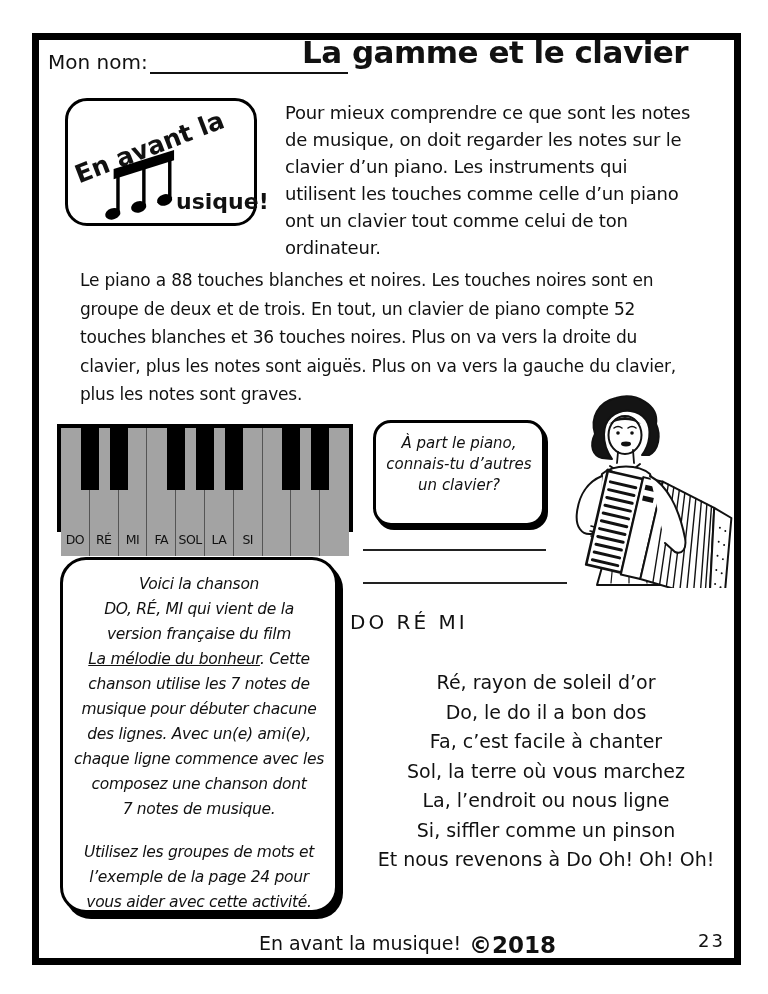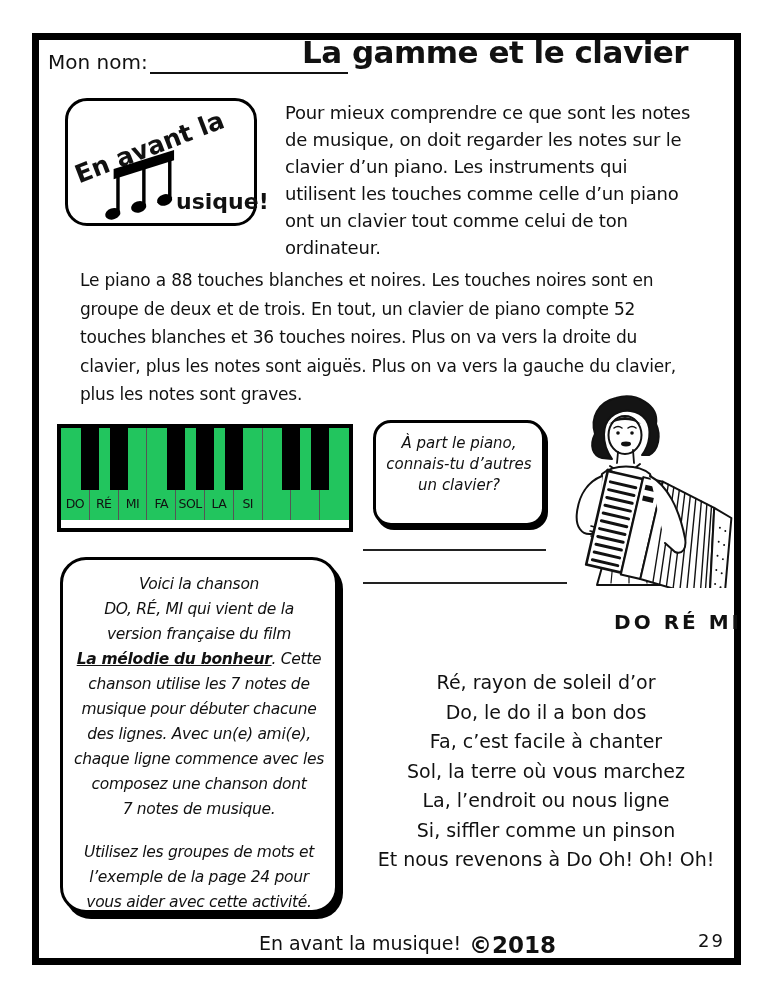--- a/index.html
+++ b/index.html
@@ -22,47 +22,47 @@
   .logo-suffix{position:absolute;left:108px;top:50px;font-size:22px;font-weight:bold;margin-top:38px;}
   
   .tline{white-space:nowrap;}
   .intro{position:absolute;left:285px;top:99px;width:460px;font-size:18px;
         line-height:27px;letter-spacing:-0.2px;}
   .para2{position:absolute;left:80px;top:266px;width:665px;font-size:17px;
         line-height:28.5px;letter-spacing:-0.2px;}
   
   .piano{position:absolute;left:57px;top:424px;width:296px;height:108px;
         border:4px solid #000;box-sizing:border-box;background:#fff;}
-  .wkey{position:absolute;top:0;height:92px;width:28.8px;border-right:1px solid #555;
-        box-sizing:border-box;background:#22c55e;}
+  .wkey{position:absolute;top:0;height:128px;width:28.8px;border-right:1px solid #555;
+        box-sizing:border-box;background:#a3a3a3;}
   .wkey.last{border-right:none;}
   .klabel{position:absolute;bottom:9px;left:0;width:100%;text-align:center;
         font-size:12.5px;letter-spacing:-0.5px;}
   .bkey{position:absolute;top:0;height:62px;width:18px;background:#000;}
   
   .bubble{position:absolute;left:373px;top:420px;width:172px;height:106px;
         border:3px solid #000;border-radius:18px;box-sizing:border-box;background:#fff;
         box-shadow:3px 4px 0 #000;text-align:center;font-style:italic;font-size:15px;
         line-height:21px;padding-top:10px;}
   
   .accordion{position:absolute;left:538px;top:388px;width:205px;height:200px;}
   
   .ans-line{position:absolute;border-top:2px solid #222;}
   .ans1{left:363px;top:549px;width:183px;}
   .ans2{left:363px;top:582px;width:204px;}
   
   .activity-box{position:absolute;left:60px;top:557px;width:278px;height:356px;
         border:3px solid #000;border-radius:26px;box-sizing:border-box;background:#fff;
         box-shadow:5px 6px 0 #000;text-align:center;font-style:italic;font-size:15.5px;
         line-height:25px;letter-spacing:-0.3px;padding-top:12px;}
-  .film{font-weight:bold;text-decoration:underline;}
+  .film{font-weight:normal;text-decoration:underline;}
   .box-gap{height:18px;}
   
-  .song-heading{position:absolute;left:350px;top:610px;width:392px;text-align:right;
-        font-size:20px;letter-spacing:3px;font-weight:bold;}
+  .song-heading{position:absolute;left:350px;top:610px;width:392px;text-align:left;
+        font-size:20px;letter-spacing:3px;}
   .song{position:absolute;left:350px;top:668px;width:392px;text-align:center;
         font-size:19px;line-height:29.5px;}
   
   .footer-brand{position:absolute;left:250px;top:932px;width:220px;text-align:center;
         font-size:19px;}
   .footer-copy{position:absolute;left:469px;top:932px;font-size:23px;font-weight:bold;}
   .footer-page{position:absolute;left:698px;top:930px;font-size:18px;letter-spacing:2px;}
 </style>
 </head>
 <body>
@@ -221,14 +221,14 @@
     <div class="tline">Do, le do il a bon dos</div>
     <div class="tline">Fa, c’est facile à chanter</div>
     <div class="tline">Sol, la terre où vous marchez</div>
     <div class="tline">La, l’endroit ou nous ligne</div>
     <div class="tline">Si, siffler comme un pinson</div>
     <div class="tline">Et nous revenons à Do Oh! Oh! Oh!</div>
   </div>
 
   <div class="footer-brand">En avant la musique!</div>
   <div class="footer-copy">©2018</div>
-  <div class="footer-page">29</div>
+  <div class="footer-page">23</div>
 </div>
 
 </body></html>

